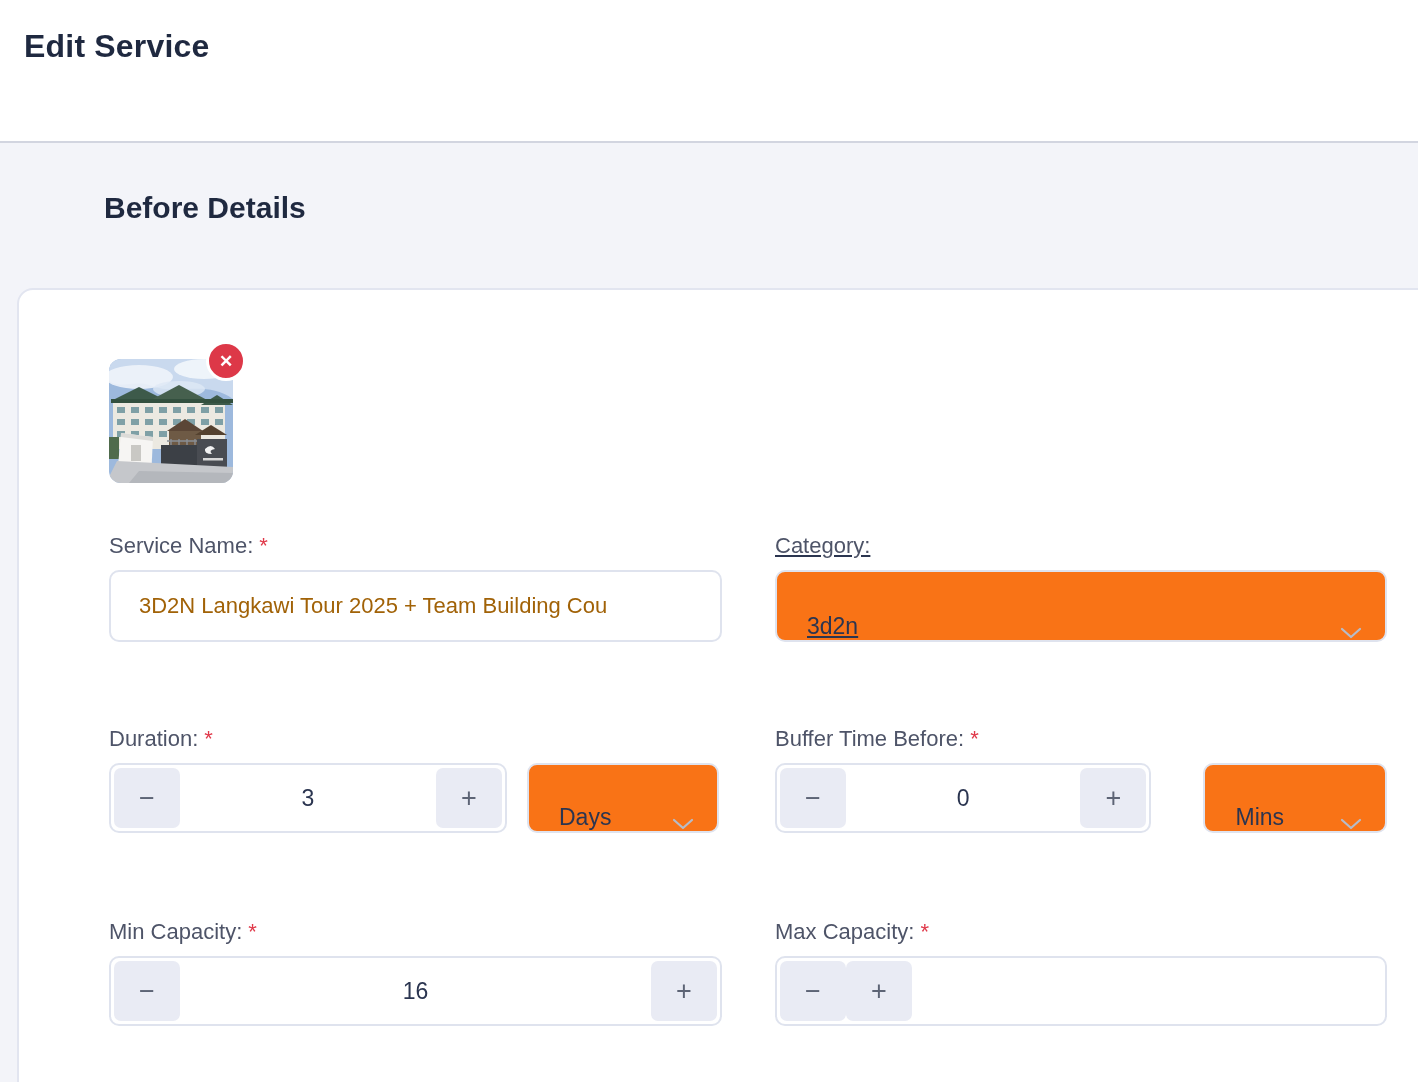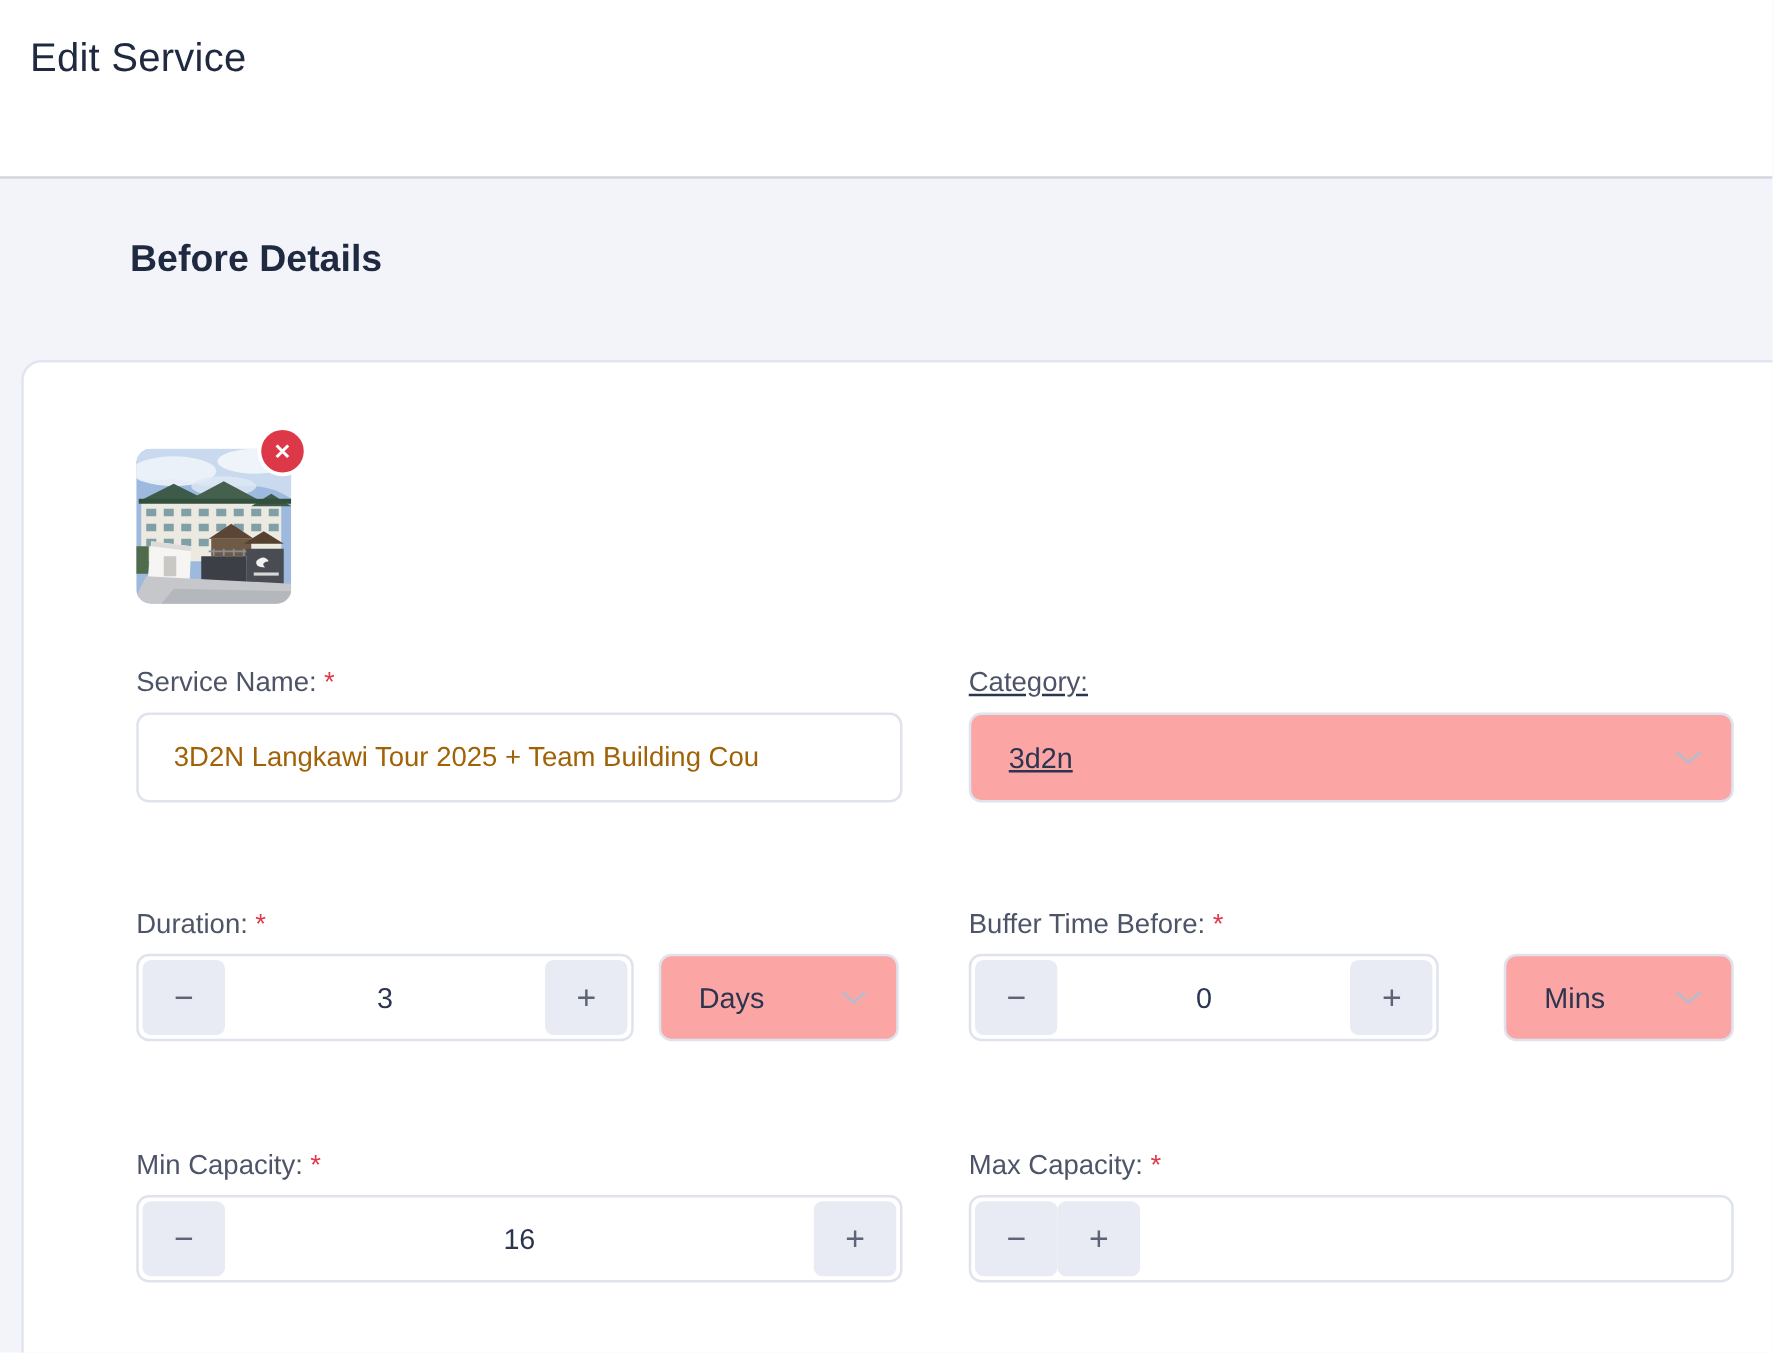--- a/index.html
+++ b/index.html
@@ -11,21 +11,21 @@
     color:#2b3550;
   }
 
   
   .page-header {
     position:absolute; top:0; left:0; width:1418px; height:143px;
     background:#ffffff; border-bottom:2px solid #d2d5e0;
   }
   .page-header h1 {
     position:absolute; left:24px; top:28px;
-    font-size:32px; font-weight:400; color:#1f2940; letter-spacing:.2px;
+    font-size:32px; font-weight:700; color:#1f2940; letter-spacing:.2px;
   }
 
   
   .section-band {
     position:absolute; top:145px; left:0; width:1418px; height:143px;
     background:#f3f4f9;
   }
   .section-band h2 {
     position:absolute; left:104px; top:46px;
     font-size:30px; font-weight:700; color:#1f2940;
@@ -67,23 +67,23 @@
   }
   .text-input {
     width:100%; height:72px;
     border:2px solid #dfe3ee; border-radius:10px;
     background:#ffffff; padding:0 28px;
     font-size:22px; color:#a16207;
     font-family:"Liberation Sans", sans-serif;
     outline:none;
   }
   .selectbox {
-    height:72px; background:#fca5a5;
+    height:72px; background:#f97316;
     border:2px solid #dfe3ee; border-radius:10px;
-    display:flex; align-items:center; justify-content:space-between;
+    display:flex; align-items:flex-end; justify-content:space-between;
     padding:0 22px 0 30px;
     font-size:23px; color:#2b3550; cursor:pointer;
   }
   .selectbox.small { height:70px; }
   .chev { flex:0 0 auto; margin-left:12px; }
 
   .control-row { display:flex; gap:20px; }
 
   .stepper {
     height:70px; background:#ffffff;

